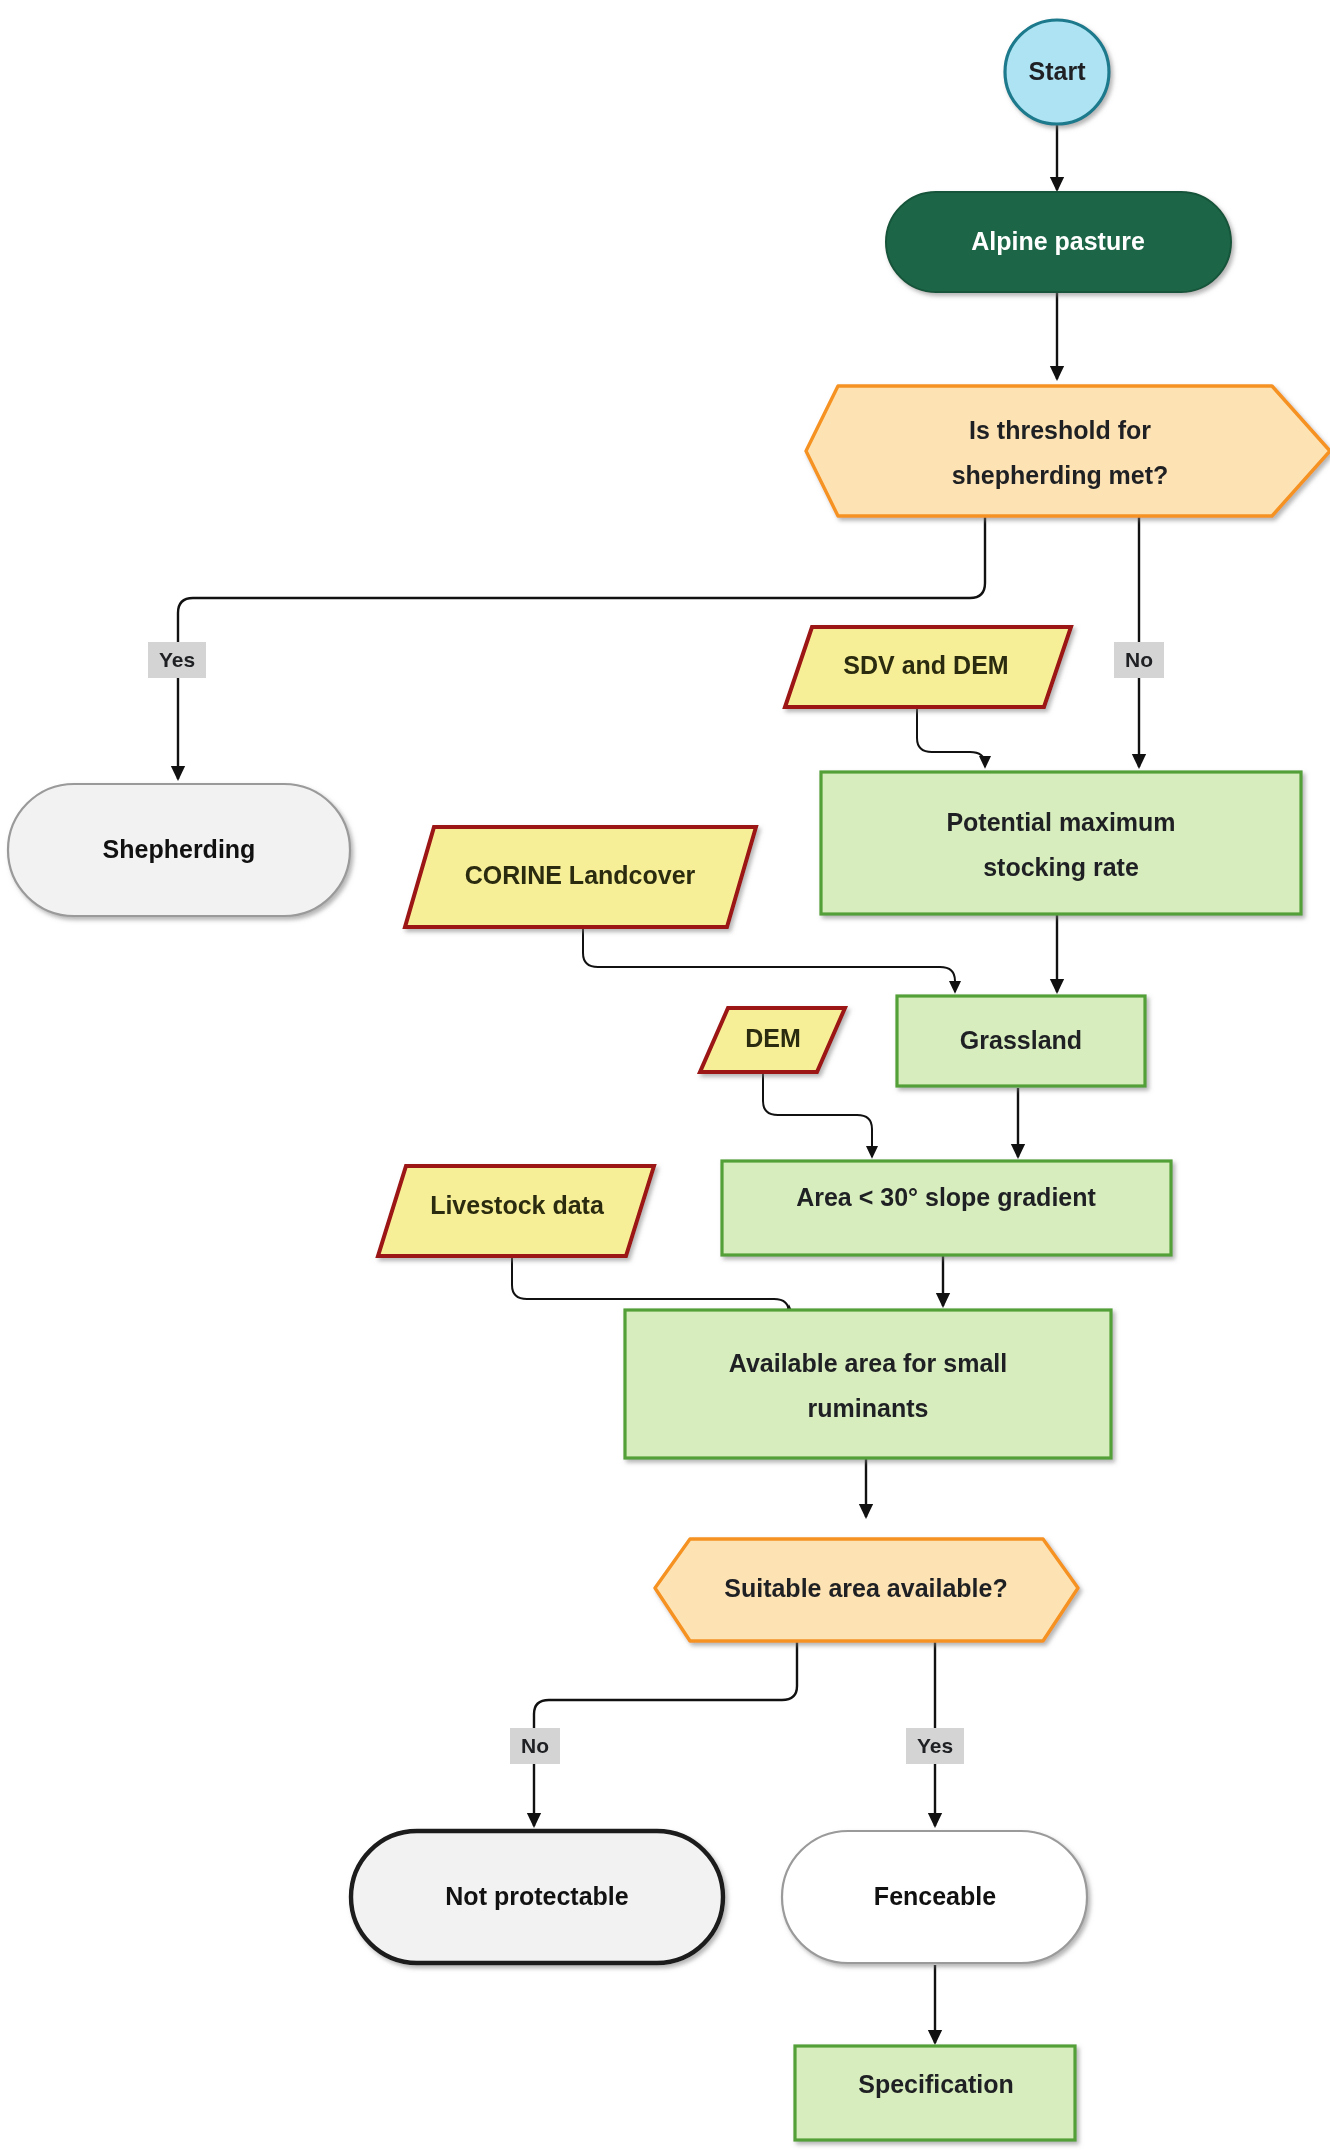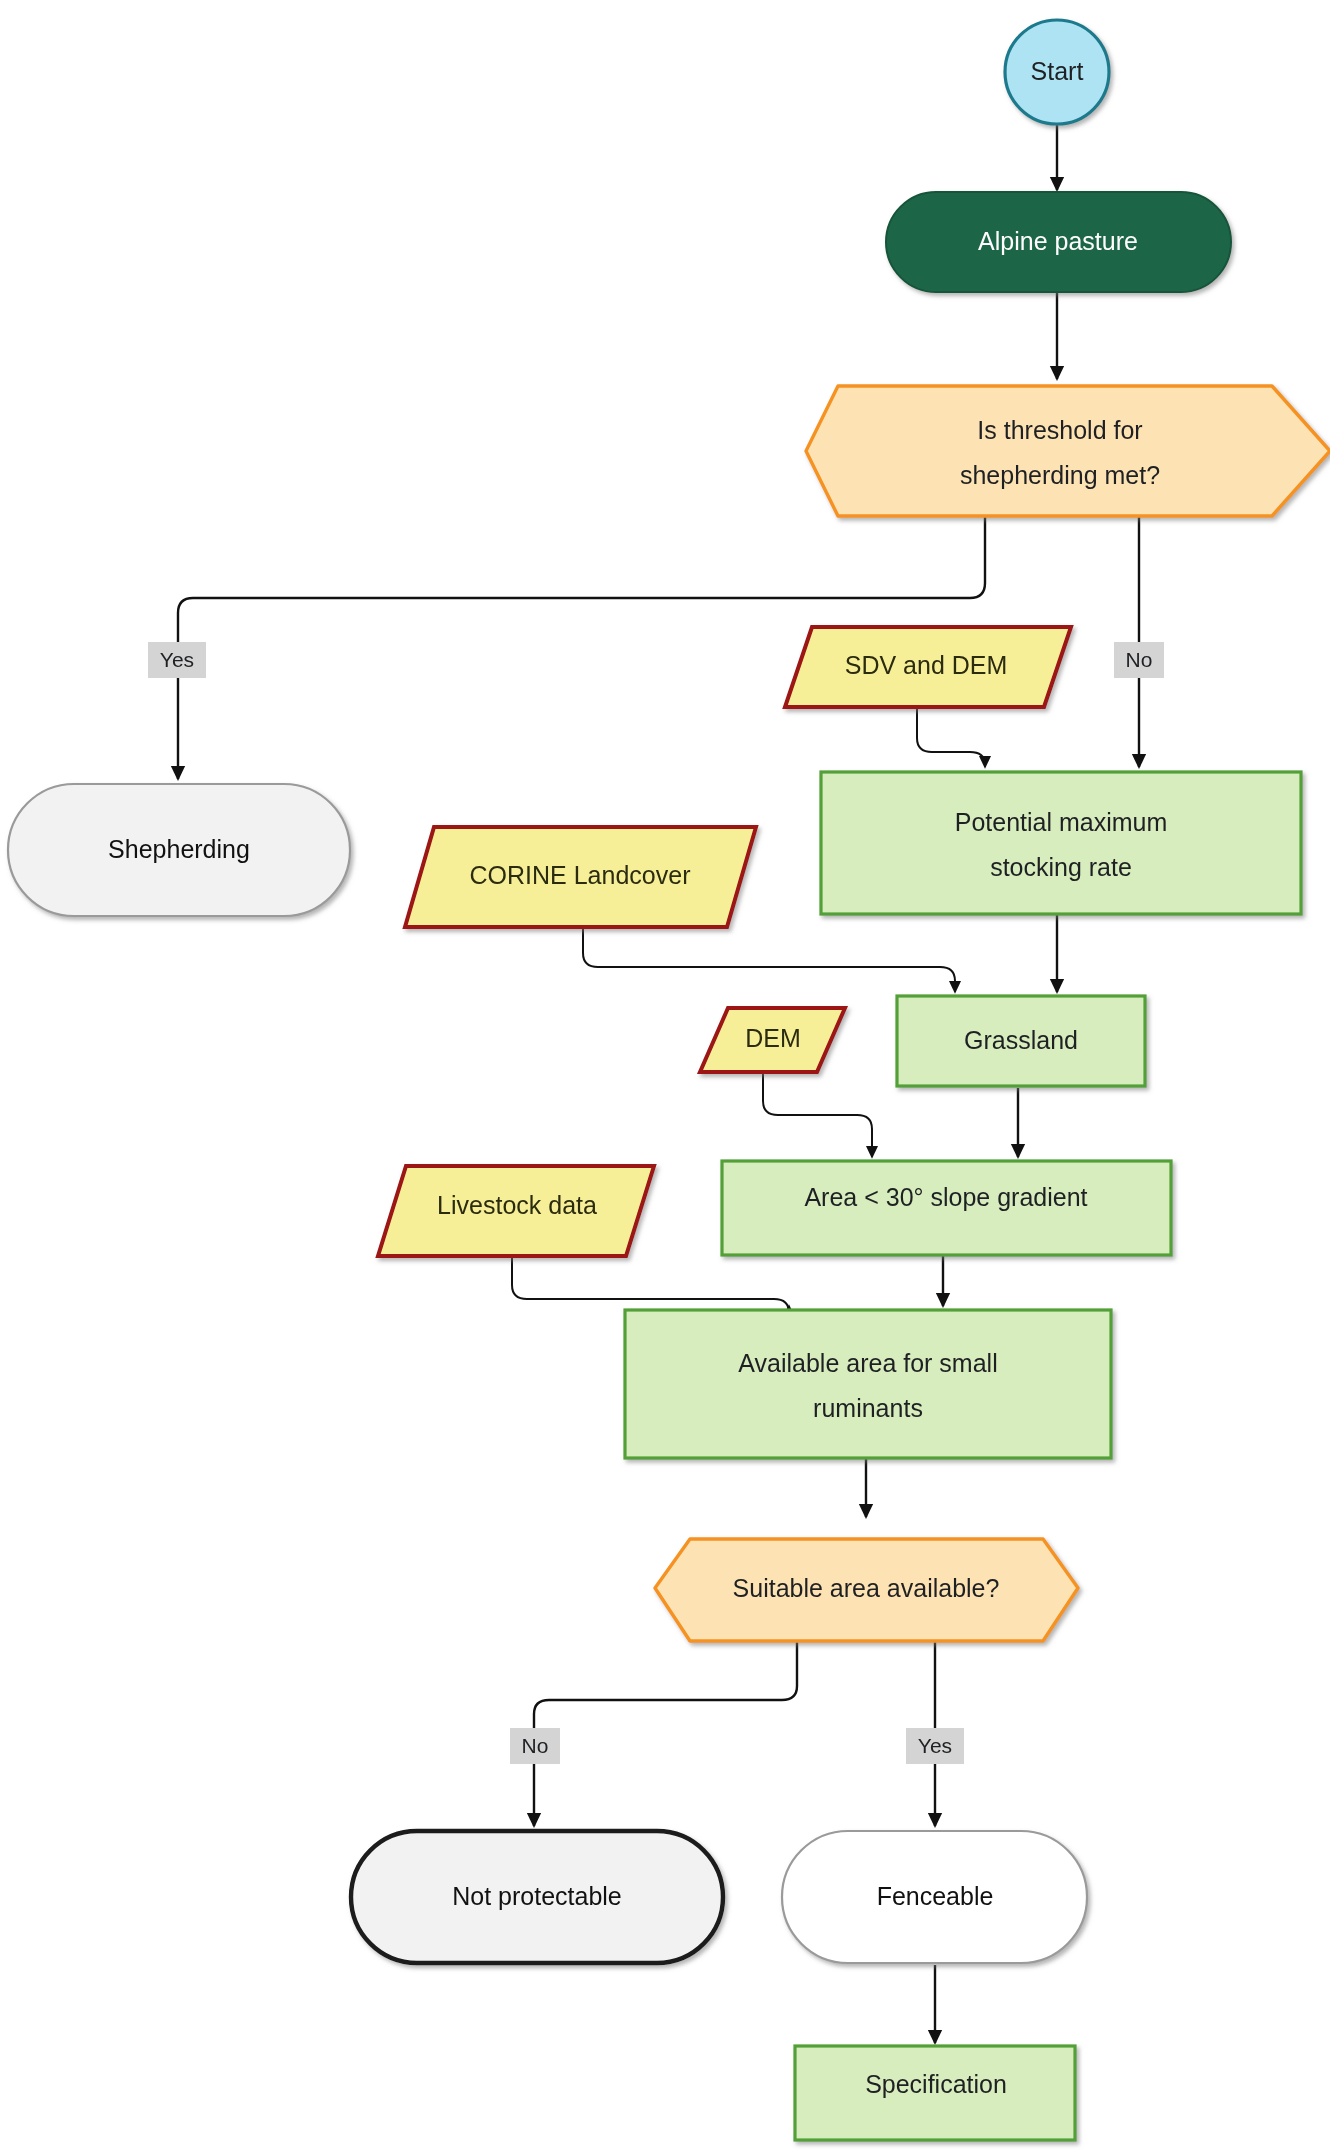--- a/index.html
+++ b/index.html
@@ -10,20 +10,21 @@
   body {
     width: 1330px;
     height: 2152px;
     font-family: "Liberation Sans", sans-serif;
     overflow: hidden;
   }
   #flowchart-root {
     position: relative;
     width: 1330px;
     height: 2152px;
+    font-weight: bold;
   }
   svg.flow-canvas {
     display: block;
     width: 1330px;
     height: 2152px;
   }
   .node-label {
     font-family: "Liberation Sans", sans-serif;
     font-size: 25px;
     fill: #1f2023;

